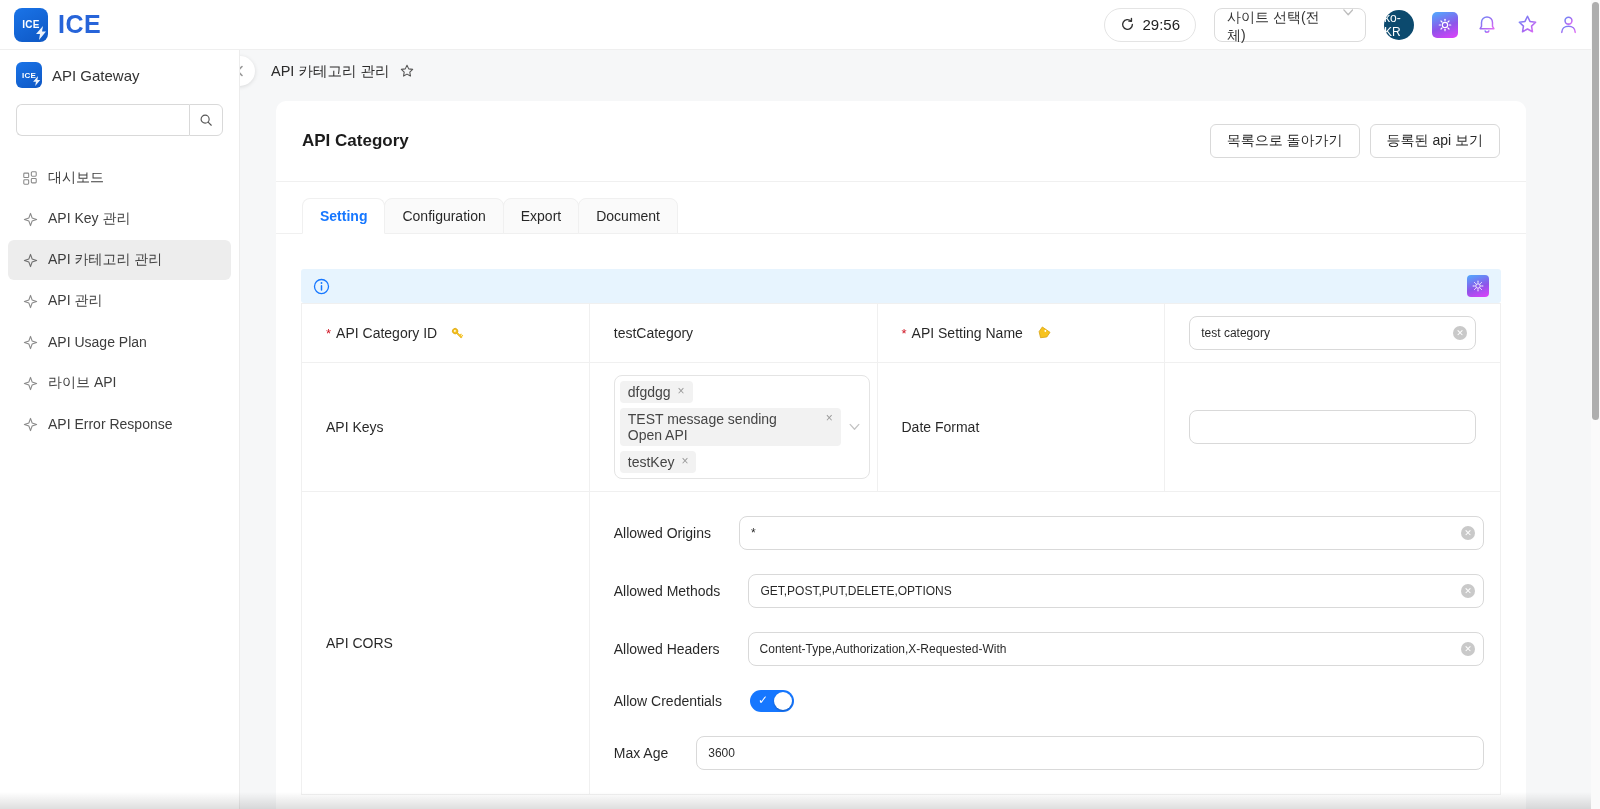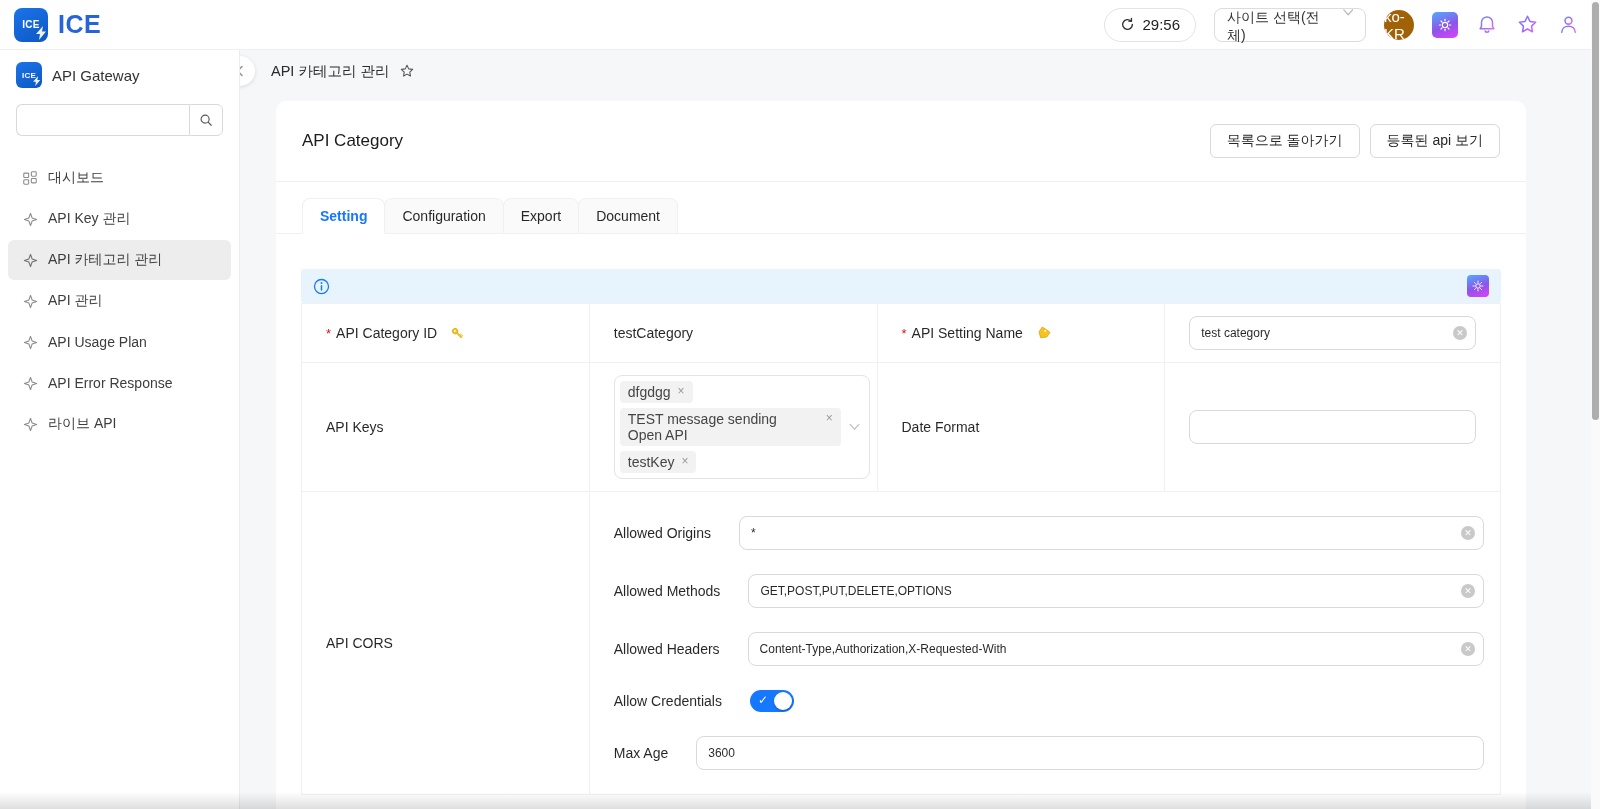--- a/index.html
+++ b/index.html
@@ -9,21 +9,21 @@
   
   .topbar { height:50px; background:#fff; border-bottom:1px solid #efefef; display:flex; align-items:center; justify-content:space-between; padding:0 20px 0 14px; position:relative; z-index:5; }
   .brand { display:flex; align-items:center; gap:10px; cursor:pointer; }
   .logo-box { width:34px; height:34px; border-radius:8px; background:linear-gradient(150deg,#1a74e8,#0e57c4); color:#fff; font-weight:bold; font-size:10px; display:flex; align-items:center; justify-content:center; position:relative; letter-spacing:.3px; }
   .logo-box svg { position:absolute; right:1px; bottom:2px; }
   .logo-box.mini { width:26px; height:26px; border-radius:6px; font-size:8px; }
   .wordmark { font-size:25px; font-weight:bold; color:#2764d9; letter-spacing:.5px; }
   .topbar-right { display:flex; align-items:center; gap:18px; }
   .timer-pill { display:flex; align-items:center; gap:7px; height:34px; padding:0 15px; border:1px solid #e4e4e4; border-radius:17px; background:#fff; font-size:15px; color:#222; cursor:pointer; }
   .site-select { display:flex; align-items:flex-start; justify-content:space-between; gap:10px; height:34px; width:152px; padding:0 12px; border:1px solid #dcdcdc; border-radius:8px; background:#fff; color:#333; cursor:pointer; }
-  .locale-badge { width:30px; height:30px; border-radius:50%; background:#a16207; color:#fff; font-size:15px; display:flex; align-items:center; justify-content:center; }
+  .locale-badge { width:30px; height:30px; border-radius:50%; background:#0c4a6e; color:#fff; font-size:12px; display:flex; align-items:center; justify-content:center; }
   .grad-app-icon { width:26px; height:26px; border-radius:5px; background:linear-gradient(160deg,#4facfe 0%,#8e54e9 55%,#e040fb 100%); display:flex; align-items:center; justify-content:center; cursor:pointer; }
   .grad-app-icon.small { width:22px; height:22px; border-radius:4px; }
   .icon-btn { display:flex; align-items:center; justify-content:center; cursor:pointer; background:none; border:none; }
 
   
   .shell { display:flex; height:759px; }
   .sidebar { width:240px; background:#fff; border-right:1px solid #ececec; padding:12px 0 0; flex-shrink:0; }
   .gateway { display:flex; align-items:center; gap:10px; padding:0 16px 14px; color:#333; font-size:15px; }
   .search-group { display:flex; margin:2px 16px 22px; }
   .search-group input { flex:1; height:32px; border:1px solid #d9d9d9; border-right:none; border-radius:6px 0 0 6px; padding:0 10px; font-size:14px; outline:none; min-width:0; }
@@ -35,21 +35,21 @@
 
   
   .main { flex:1; background:#f6f7f8; overflow:hidden; }
   .breadcrumb-row { display:flex; align-items:center; height:42px; padding-left:0; }
   .back-circle { width:30px; height:30px; border-radius:50%; background:#fff; box-shadow:0 1px 4px rgba(0,0,0,.12); display:flex; align-items:center; justify-content:center; margin-left:-15px; cursor:pointer; }
   .bc-title { margin-left:16px; font-size:14.5px; color:#2b2b2b; }
   .bc-star { margin-left:10px; display:flex; cursor:pointer; }
 
   .card { background:#fff; border-radius:10px; margin:9px 74px 0 36px; min-height:950px; }
   .card-header { display:flex; align-items:center; justify-content:space-between; padding:23px 26px; border-bottom:1px solid #f0f0f0; }
-  .page-title { font-size:17px; font-weight:normal; color:#1b1b1b; }
+  .page-title { font-size:17px; font-weight:bold; color:#1b1b1b; }
   .header-actions { display:flex; gap:10px; }
   .btn { height:34px; padding:0 16px; border:1px solid #d9d9d9; border-radius:6px; background:#fff; font-size:14px; color:#262626; cursor:pointer; font-family:inherit; }
 
   .tabs { display:flex; padding:16px 26px 0; border-bottom:1px solid #f0f0f0; }
   .tab { padding:9px 17px; background:#fafafa; border:1px solid #f0f0f0; border-radius:8px 8px 0 0; margin-bottom:-1px; margin-left:-1px; color:rgba(0,0,0,.85); cursor:pointer; position:relative; }
   .tab:first-child { margin-left:0;font-weight:bold; }
   .tab.active { background:#fff; color:#1677ff; border-bottom-color:#fff; z-index:2; }
 
   .form-wrap { padding:35px 25px 24px; }
   .info-bar { display:flex; align-items:center; justify-content:space-between; background:#e7f4fe; border-radius:3px; padding:6px 12px; height:34px; }
@@ -229,29 +229,29 @@
             </svg>
           </span>
         <span>API Usage Plan</span>
       </li>
       <li class="menu-item">
         <span class="mi-icon">
             <svg width="15" height="15" viewBox="0 0 16 16">
               <path d="M8 1.5 L9.7 6.3 14.5 8 9.7 9.7 8 14.5 6.3 9.7 1.5 8 6.3 6.3 Z" fill="none" stroke="#8a8a8a" stroke-width="1.2" stroke-linejoin="round"></path>
             </svg>
           </span>
+        <span>라이브 API</span>
+      </li>
+      <li class="menu-item">
+        <span class="mi-icon">
+            <svg width="15" height="15" viewBox="0 0 16 16">
+              <path d="M8 1.5 L9.7 6.3 14.5 8 9.7 9.7 8 14.5 6.3 9.7 1.5 8 6.3 6.3 Z" fill="none" stroke="#8a8a8a" stroke-width="1.2" stroke-linejoin="round"></path>
+            </svg>
+          </span>
         <span>API Error Response</span>
-      </li>
-      <li class="menu-item">
-        <span class="mi-icon">
-            <svg width="15" height="15" viewBox="0 0 16 16">
-              <path d="M8 1.5 L9.7 6.3 14.5 8 9.7 9.7 8 14.5 6.3 9.7 1.5 8 6.3 6.3 Z" fill="none" stroke="#8a8a8a" stroke-width="1.2" stroke-linejoin="round"></path>
-            </svg>
-          </span>
-        <span>라이브 API</span>
       </li>
     </ul>
   </aside>
 
   <main class="main">
     <div class="breadcrumb-row">
       <div class="back-circle">
         <svg width="10" height="12" viewBox="0 0 10 12">
             <polyline points="7,1.5 2.5,6 7,10.5" fill="none" stroke="#9a9a9a" stroke-width="1.6" stroke-linecap="round" stroke-linejoin="round"></polyline>
           </svg>

